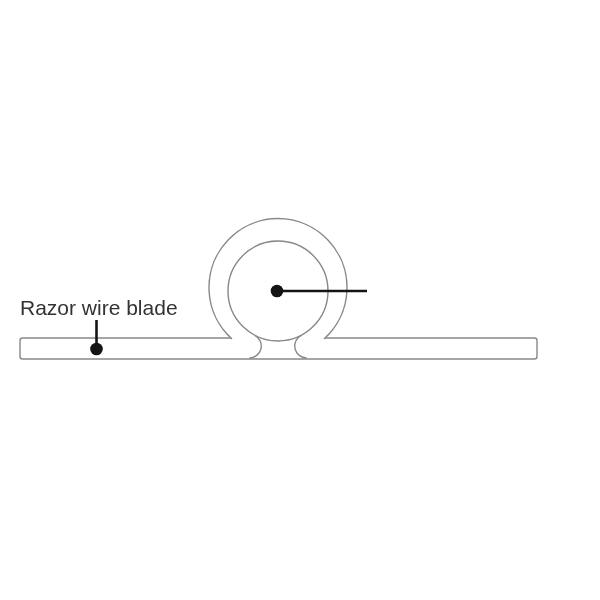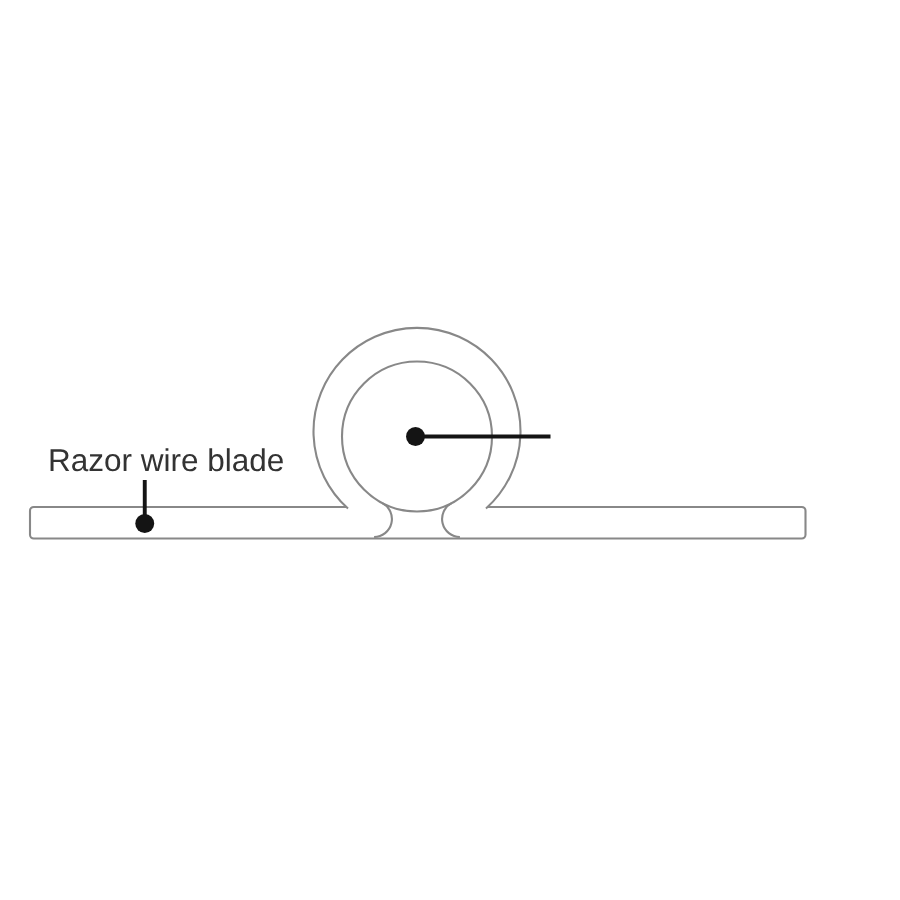--- a/index.html
+++ b/index.html
@@ -12,21 +12,21 @@
   }
   #diagram-svg{position:absolute;left:0;top:0;}
   .callout-label{
     position:absolute;
     font-size:21px;
     line-height:21px;
     color:#333333;
     white-space:nowrap;
     font-family:"Liberation Sans", sans-serif;
   }
-  #blade-label{left:32px;top:297px;}
+  #blade-label{left:20px;top:297px;}
   #core-label{left:373px;top:282px;}
 </style>
 </head>
 <body>
 
 <div id="canvas">
 
   <svg id="diagram-svg" width="600" height="600" viewBox="0 0 600 600">
 
     <rect x="20" y="338" width="517" height="21" rx="2.5" fill="#ffffff" stroke="#888888" stroke-width="1.4"></rect>

